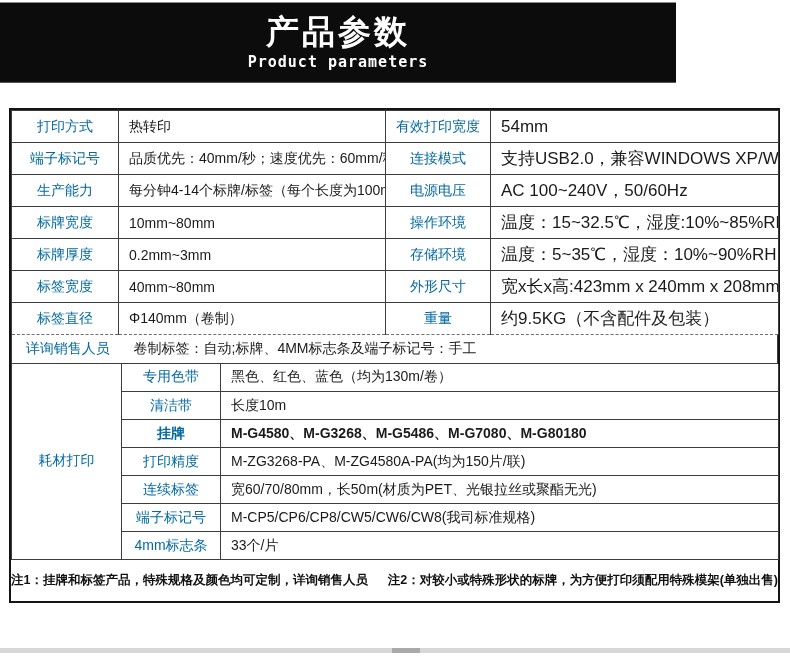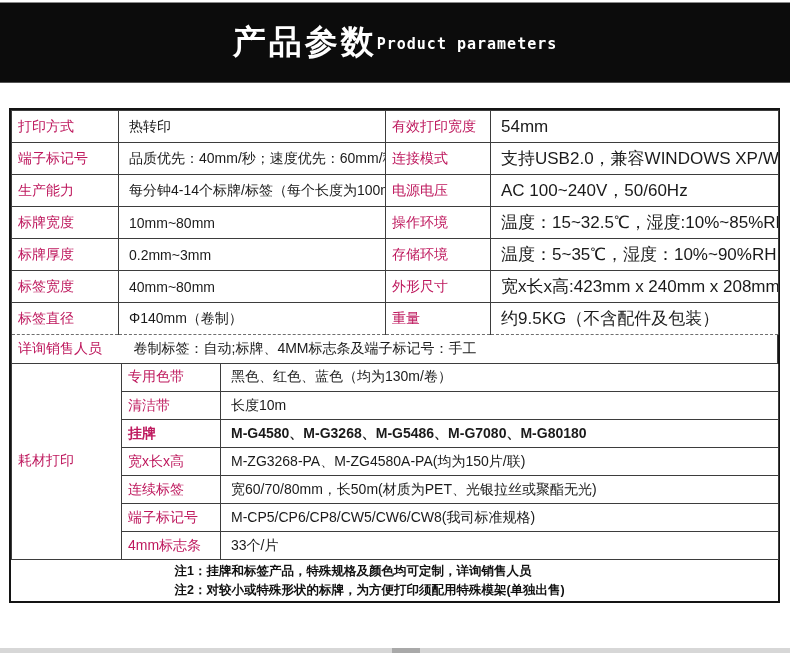--- a/index.html
+++ b/index.html
@@ -2,63 +2,63 @@
 <html><head>
 <meta charset="utf-8">
 <style>
   html,body{margin:0;padding:0;}
   body{
     width:790px;height:656px;position:relative;background:#ffffff;
     font-family:"Liberation Sans",sans-serif;color:#1a1a1a;overflow:hidden;
   }
   
   .banner{
-    position:absolute;left:0;top:2px;width:790px;height:79px;
+    position:absolute;left:0;top:2px;width:676px;height:79px;
     background:#0c0c0c;border-top:1px solid #8a8a8a;border-bottom:1px solid #555;
-    display:flex;flex-direction:row;align-items:center;justify-content:center;
+    display:flex;flex-direction:column;align-items:center;justify-content:center;
   }
   .banner .title{
     color:#ffffff;font-size:33px;font-weight:bold;letter-spacing:3px;line-height:1.1;
   }
   .banner .subtitle{
     color:#ffffff;font-size:15px;font-weight:bold;margin-top:2px;
     font-family:"DejaVu Sans Mono",monospace;letter-spacing:1px;
   }
   
   .spec-wrapper{
     position:absolute;left:9px;top:108px;width:767px;
     border:2px solid #141414;background:#fff;
   }
   table{border-collapse:collapse;width:100%;table-layout:fixed;}
   td{
     border:1px solid #3d3d3d;font-size:14px;vertical-align:middle;
     padding:0 10px;overflow:hidden;white-space:nowrap;
   }
-  .lbl{text-align:left;padding:0 6px;color:#be185d;}
+  .lbl{text-align:center;padding:0 6px;color:#0369a1;}
   .val{text-align:left;}
   .t-specs tr{height:32px;}
   .t-specs .rval{font-size:17px;}
   
   .t-specs tr:nth-child(2) td{border-bottom:1px dashed #6e6e6e;}
   .t-specs tr:nth-child(7) td{border-bottom:1px dashed #6e6e6e;}
   .t-specs tr:nth-child(8) td{border-bottom:1px dashed #6e6e6e;}
   
   .t-matfeed tr{height:28px;}
   .t-matfeed td{border-top:0;}
   .t-matfeed .lbl{border-right:0;}
   .t-matfeed .val{border-left:0;}
   
   .t-cons tr{height:28px;}
   .t-cons tr:first-child td{border-top:0;}
   .t-cons tr:nth-child(2) td{border-bottom:1px dashed #6e6e6e;margin-top:26px;}
   .t-cons tr:nth-child(3) td{border-bottom:1px dashed #6e6e6e;font-weight:bold;}
   .t-cons tr:nth-child(5) td{border-bottom:1px dashed #6e6e6e;}
   
   .notes{
-    height:41px;display:flex;flex-direction:column;align-items:center;justify-content:center;
+    height:41px;display:flex;flex-direction:row;align-items:center;justify-content:center;
   }
   .notes .note-line{
     font-size:12.5px;font-weight:bold;line-height:1.45;color:#111;
     width:440px;text-align:left;white-space:nowrap;
   }
   
   .bottom-divider{
     position:absolute;left:0;top:648px;width:790px;height:5px;background:#d7d7d7;
   }
   .bottom-divider .notch{
@@ -155,21 +155,21 @@
     </tr>
     <tr>
       <td class="lbl">清洁带</td>
       <td class="val">长度10m</td>
     </tr>
     <tr>
       <td class="lbl">挂牌</td>
       <td class="val">M-G4580、M-G3268、M-G5486、M-G7080、M-G80180</td>
     </tr>
     <tr>
-      <td class="lbl">宽x长x高</td>
+      <td class="lbl">打印精度</td>
       <td class="val">M-ZG3268-PA、M-ZG4580A-PA(均为150片/联)</td>
     </tr>
     <tr>
       <td class="lbl">连续标签</td>
       <td class="val">宽60/70/80mm，长50m(材质为PET、光银拉丝或聚酯无光)</td>
     </tr>
     <tr>
       <td class="lbl">端子标记号</td>
       <td class="val">M-CP5/CP6/CP8/CW5/CW6/CW8(我司标准规格)</td>
     </tr>

